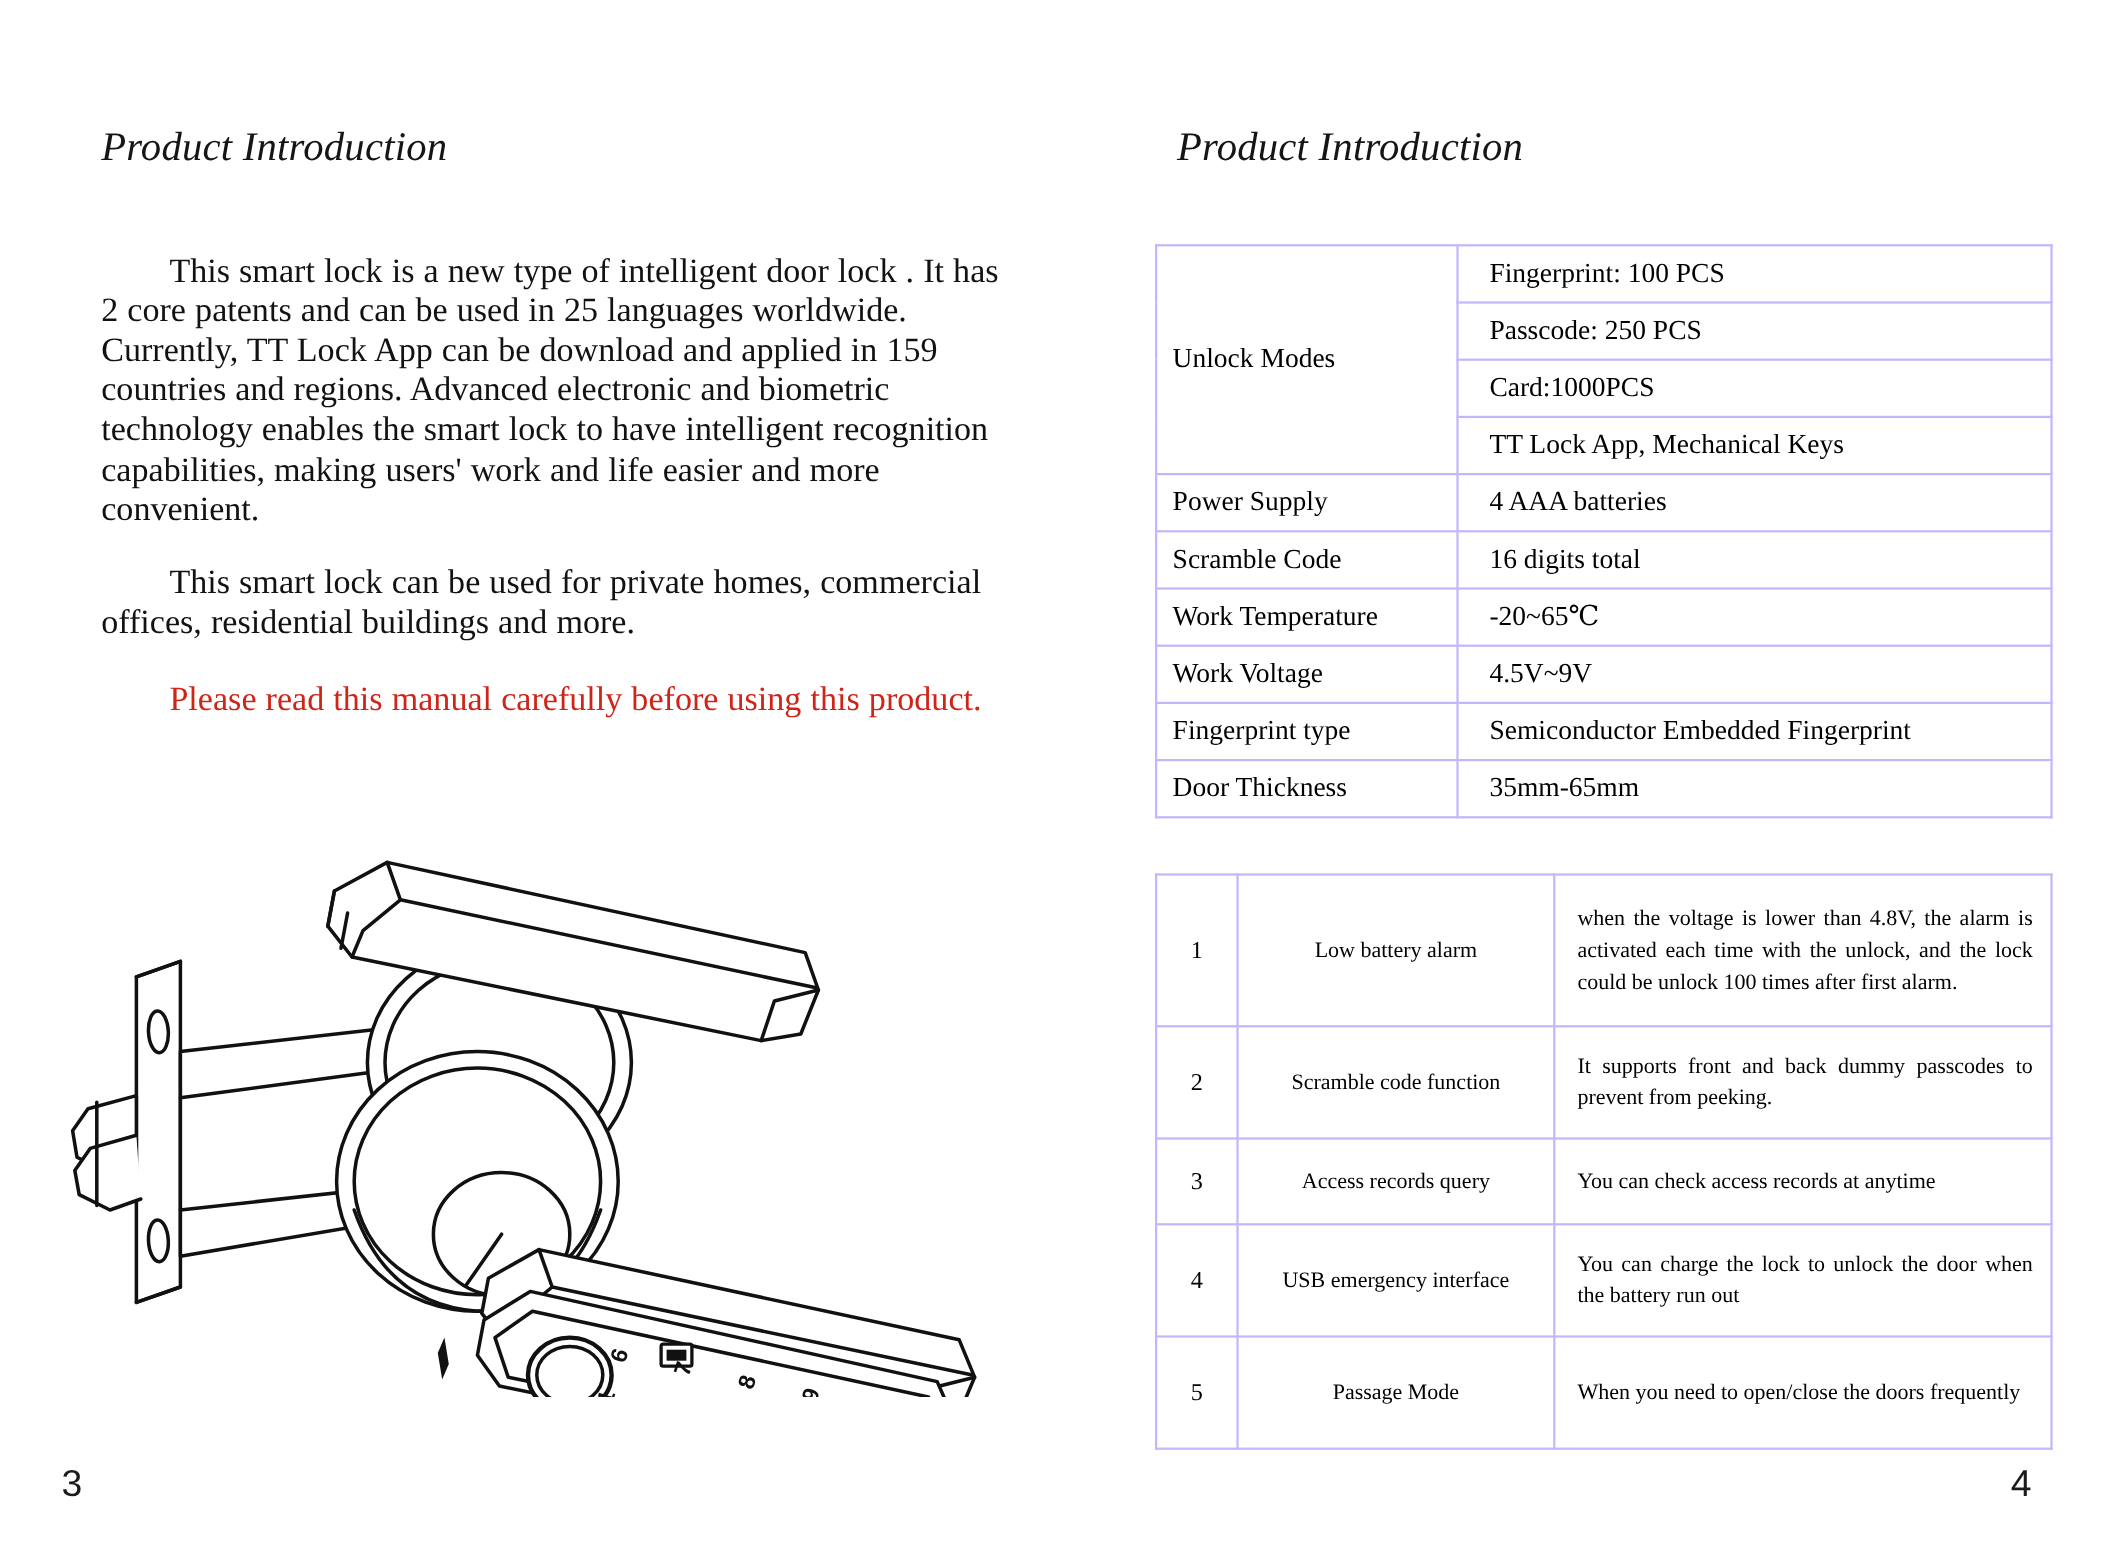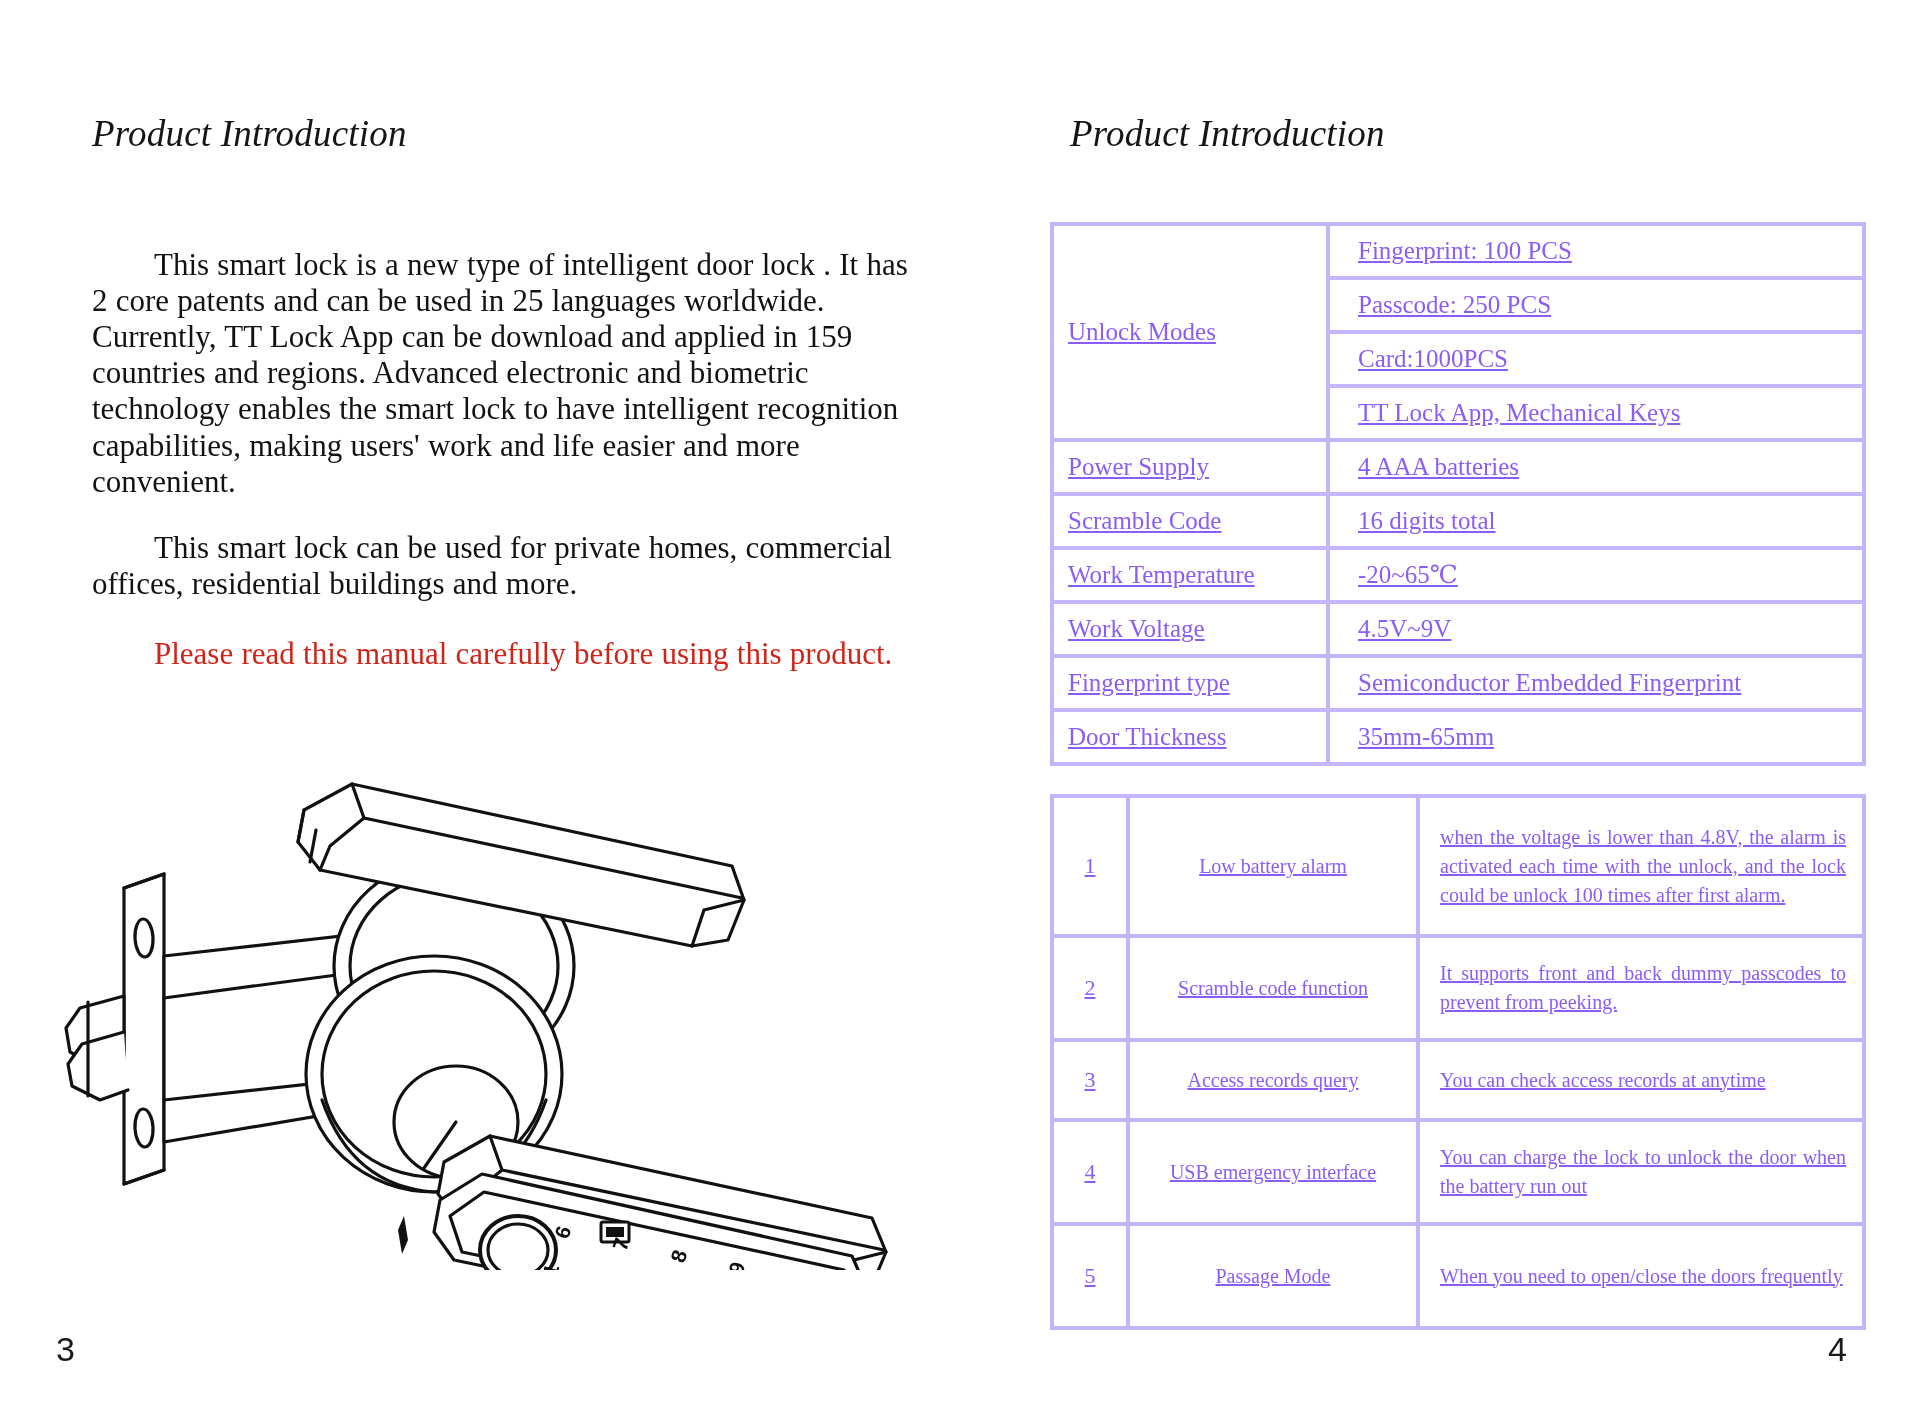--- a/index.html
+++ b/index.html
@@ -29,21 +29,21 @@
     white-space: nowrap;
     font-style: italic;
   }
   #heading-left  { left: 92px;  top: 112px; }
   #heading-right { left: 1070px; top: 112px; }
 
   
   #left-col {
     position: absolute;
     left: 92px;
-    top: 247px;
+    top: 228px;
     width: 820px;
   }
   .body-para {
     font-size: 31px;
     line-height: 1.165;
     text-indent: 62px;
     margin: 0 0 30px 0;
     color: #121212;
     word-spacing: 0.5px;
   }
@@ -63,27 +63,26 @@
   #lock-illustration svg { display: block; width: 100%; height: 100%; }
 
   
   .doc-table {
     position: absolute;
     border-collapse: collapse;
     table-layout: fixed;
     background: #ffffff;
   }
   .doc-table td {
-    border: 4px solid #c4b5fd;
+    border: 2px solid #c4b5fd;
     padding: 0 14px;
     font-size: 25px;
     line-height: 1.2;
     vertical-align: middle;
-    color: #8b5cf6;
-    text-decoration: underline;
+    color: #000000;
   }
 
   
   #spec-table {
     left: 1050px;
     top: 222px;
     width: 816px;
   }
   #spec-table td.k { width: 244px; height: 50px; }
   #spec-table td.v { padding-left: 28px; }

